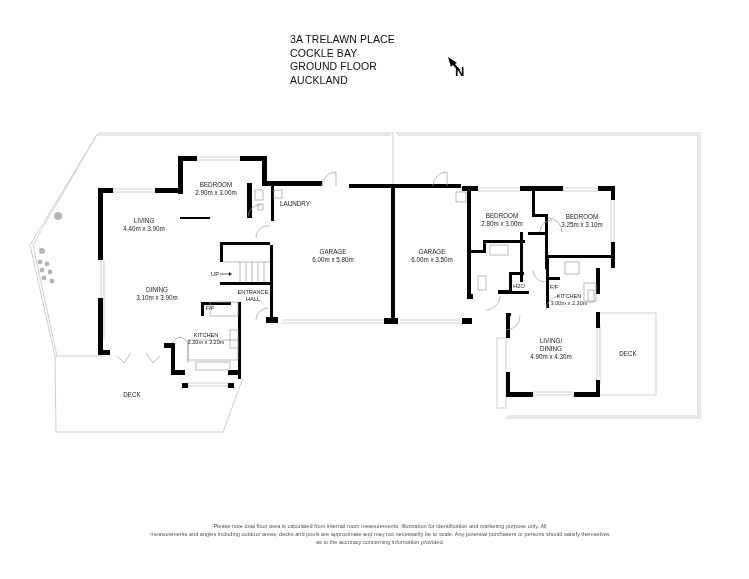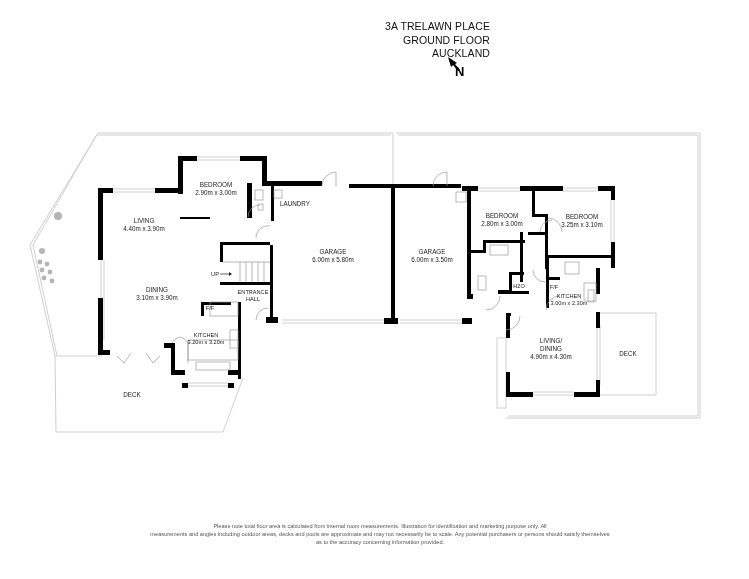--- a/index.html
+++ b/index.html
@@ -1,31 +1,32 @@
 <!DOCTYPE html>
 <html><head>
 <meta charset="utf-8">
 <style>
   html, body { margin:0; padding:0; background:#ffffff; }
   body { width:749px; height:579px; position:relative; overflow:hidden; font-family:"Liberation Sans", sans-serif; color:#222; }
-  .title-block { position:absolute; left:290px; top:20px; width:200px; text-align:right; font-size:10.5px; line-height:13.5px; color:#111; letter-spacing:0.1px; }
+  .title-block { position:absolute; left:290px; top:33px; width:200px; text-align:left; font-size:10.5px; line-height:13.5px; color:#111; letter-spacing:0.1px; }
   .title-line { display:block; }
   .compass { position:absolute; left:446px; top:55px; width:30px; height:28px; }
   .compass-n { position:absolute; left:455px; top:64px; font-size:13px; font-weight:bold; color:#000; font-family:"Liberation Sans", sans-serif; }
   svg.plan { position:absolute; left:0; top:0; }
   .label { position:absolute; text-align:center; font-size:6.3px; line-height:8px; color:#222; white-space:nowrap; transform:translateX(-50%); }
   .label .dim { display:block; }
   .small { font-size:5.6px; line-height:7px; }
   .footer { position:absolute; left:110px; top:523px; width:540px; text-align:center; font-size:5.6px; line-height:7.8px; color:#555; }
 </style>
 </head>
 <body>
 
 <div class="title-block">
   <span class="title-line">3A TRELAWN PLACE</span>
+  <span class="title-line">COCKLE BAY</span>
   <span class="title-line">GROUND FLOOR</span>
   <span class="title-line">AUCKLAND</span>
 </div>
 
 <svg class="compass" viewBox="0 0 30 28">
   <polygon points="2,2 11,8 9,9 14,15 12,16 7,10 5,12" fill="#000"></polygon>
 </svg>
 <span class="compass-n">N</span>
 
 <svg class="plan" width="749" height="579" viewBox="0 0 749 579">

